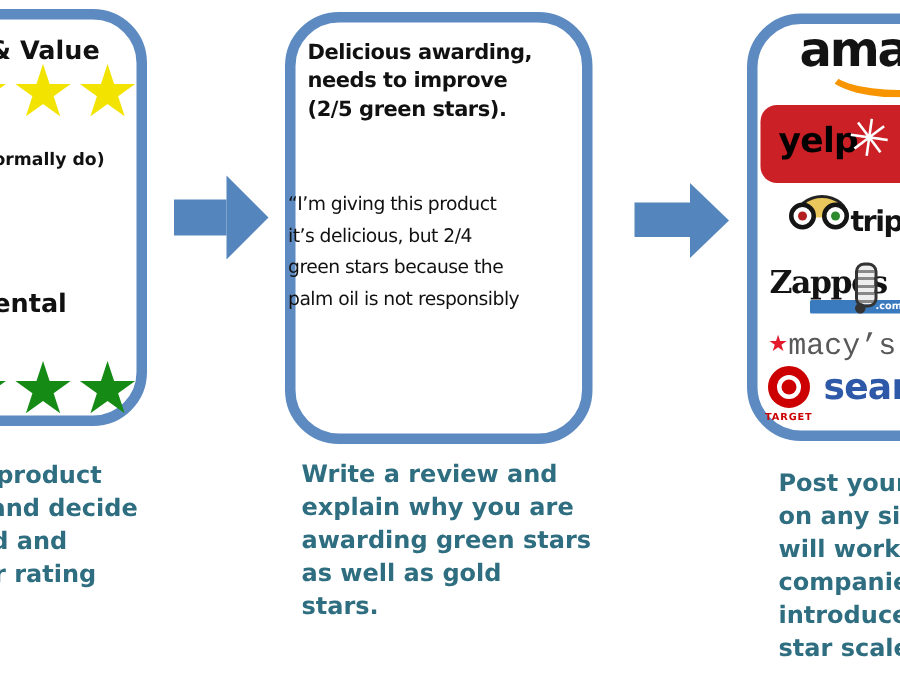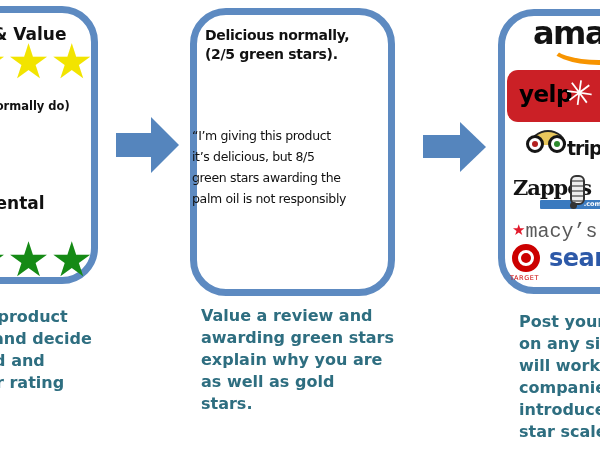--- a/index.html
+++ b/index.html
@@ -66,21 +66,21 @@
   .zguy{position:absolute;left:570px;top:175px;width:11px;height:26px;border:2px solid #333;border-radius:6px;
         background:repeating-linear-gradient(#eee 0 3px,#888 3px 5px);}
   .zguy::after{content:"";position:absolute;left:-2px;bottom:-6px;width:7px;height:7px;background:#333;border-radius:50%;}
   .macys{position:absolute;left:512px;top:220px;white-space:nowrap;}
   .macys-star{color:#e21a2c;font-size:15px;vertical-align:2px;}
   .macys-text{font-size:20px;color:#595959;font-family:Liberation Mono, monospace;}
   .bullseye{position:absolute;left:512px;top:244px;width:28px;height:28px;border:6px solid #c00;
             border-radius:50%;background:#fff;box-sizing:border-box;}
   .bullseye-dot{position:absolute;left:50%;top:50%;transform:translate(-50%,-50%);width:10px;height:10px;
                 background:#c00;border-radius:50%;}
-  .target-word{position:absolute;left:510px;top:274px;font-size:6.5px;font-weight:normal;color:#c00;letter-spacing:0.6px;}
+  .target-word{position:absolute;left:510px;top:274px;font-size:6.5px;font-weight:bold;color:#c00;letter-spacing:0.6px;}
   .sears{position:absolute;left:549px;top:244px;font-size:24px;color:#2d59a8;font-weight:bold;letter-spacing:-0.5px;}
 </style>
 </head>
 <body>
 
 <div class="stage">
 
   <div class="panel p1"></div>
   <div class="panel p2"></div>
   <div class="panel p3"></div>
@@ -94,27 +94,28 @@
     <div class="head"></div>
   </div>
 
   <div class="t-title">Taste &amp; Value</div>
   <div class="stars t-goldstars">★★★★★</div>
   <div class="t-note">(as you normally do)</div>
   <div class="t-env">Environmental</div>
   <div class="stars t-greenstars">★★★★★</div>
 
   <div class="p2-head">
-    <div>Delicious normally,</div>
+    <div>Delicious awarding,</div>
+    <div>needs to improve</div>
     <div>(2/5 green stars).</div>
   </div>
   <div class="p2-quote">
     <div>“I’m giving this product</div>
-    <div>it’s delicious, but 8/5</div>
-    <div>green stars awarding the</div>
+    <div>it’s delicious, but 2/4</div>
+    <div>green stars because the</div>
     <div>palm oil is not responsibly</div>
   </div>
 
   <div class="amazon">amazon</div>
   <div class="smile"></div>
   <div class="yelpbox">
     <span class="yelptext">yelp</span>
     <span class="yelpburst">✳</span>
   </div>
   <div class="owl">
@@ -139,23 +140,23 @@
   <div class="target-word">TARGET</div>
   <div class="sears">sears</div>
 
   <div class="caption c1">
     <div>Choose a product</div>
     <div>or brand and decide</div>
     <div>on its gold and</div>
     <div>green star rating</div>
   </div>
   <div class="caption c2">
-    <div>Value a review and</div>
+    <div>Write a review and</div>
+    <div>explain why you are</div>
     <div>awarding green stars</div>
-    <div>explain why you are</div>
     <div>as well as gold</div>
     <div>stars.</div>
   </div>
   <div class="caption c3">
     <div>Post your review</div>
     <div>on any site that</div>
     <div>will work with</div>
     <div>companies to</div>
     <div>introduce the</div>
     <div>star scale.</div>

